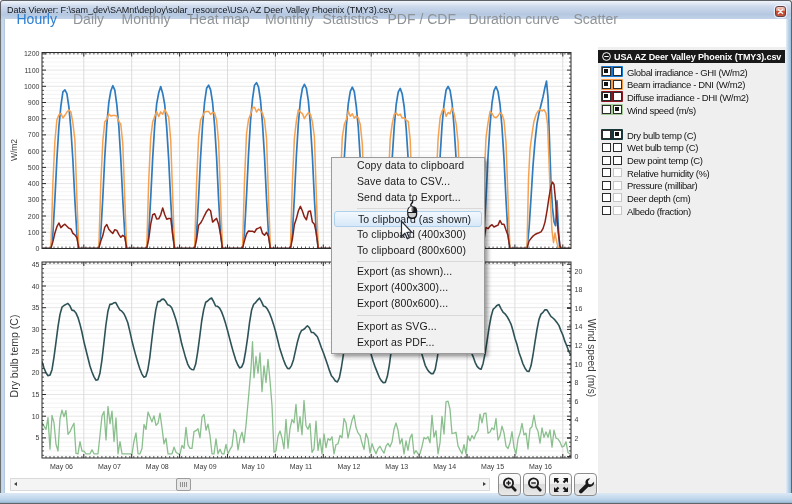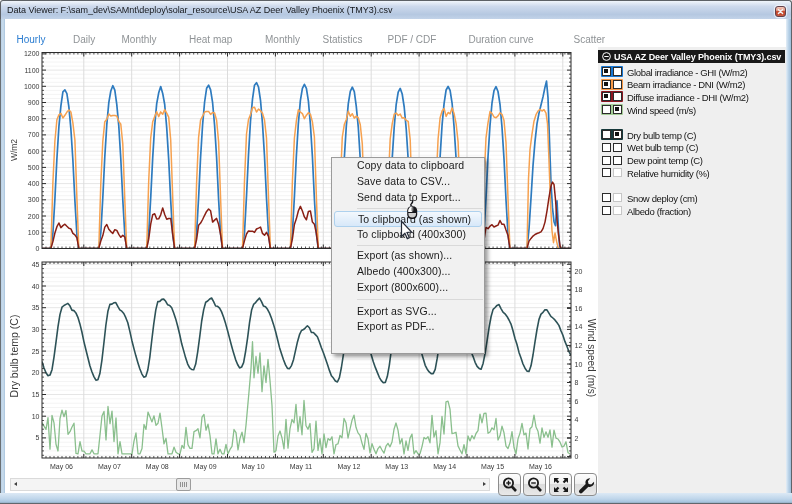--- a/index.html
+++ b/index.html
@@ -14,21 +14,21 @@
 #frame-right { position:absolute; right:0; top:19px; width:6px; bottom:0;
   background:linear-gradient(90deg,#e4eef7 0%,#bcd4e9 40%,#9fbfda 80%,#5d6166 92%); }
 #frame-bottom { position:absolute; left:0; bottom:0; width:792px; height:11px;
   background:linear-gradient(#dce9f5 0%, #bed5ea 55%, #a3c2dc 85%, #5d6166 96%); }
 #title { position:absolute; left:7px; top:4.5px; font-size:9px; letter-spacing:-0.02px; color:#14171b; }
 #closebtn { position:absolute; left:774.5px; top:5.5px; width:11px; height:11px;
   border-radius:3px; border:1px solid #63404a;
   background:linear-gradient(#f6cabc 0%,#e2917c 40%,#c94f33 50%,#c0472c 80%,#cd6248 100%);
   box-shadow:0 0 0 1.2px rgba(255,255,255,.6); text-align:center; }
 
-.tab { position:absolute; top:34px; font-size:10px; color:#8f9396; }
+.tab { position:absolute; top:11px; font-size:14px; color:#8f9396; }
 .tab.sel { color:#2b7dd1; }
 
 #chartpanel { position:absolute; left:5px; top:47px; width:593px; bottom:11px; background:#fff; }
 #sidebar { position:absolute; left:598px; top:47px; width:188px; bottom:11px; background:#efefef; }
 #sbheader { position:absolute; left:598px; top:50px; width:187px; height:13px; background:#191919;
   color:#fff; font-size:9px; font-weight:bold; letter-spacing:-0.1px; line-height:13px; z-index:5; white-space:nowrap; }
 .srow { position:absolute; left:0; width:188px; height:12px; white-space:nowrap; }
 .pill { position:absolute; left:3px; top:0; width:22px; height:11px; border-radius:1px; }
 .cb { position:absolute; top:1px; width:9px; height:9px; background:#fff; border:1.4px solid #333; }
 .ck { position:absolute; left:1.1px; top:1.1px; width:4px; height:4px; background:#111; }
@@ -1097,26 +1097,33 @@
         </span>
         <span class="stext">Wet bulb temp (C)</span>
       </div>
 <div class="srow" style="top:167.2px">
         <span class="pill" style="">
           <span class="cb" style="left:1px;border-color:#2b2b2b"></span>
           <span class="cb" style="left:12px;border-color:#c6c6c6"></span>
         </span>
         <span class="stext">Relative humidity (%)</span>
       </div>
+<div class="srow" style="top:179.8px">
+        <span class="pill" style="">
+          <span class="cb" style="left:1px;border-color:#2b2b2b"></span>
+          <span class="cb" style="left:12px;border-color:#c6c6c6"></span>
+        </span>
+        <span class="stext">Pressure (millibar)</span>
+      </div>
 <div class="srow" style="top:192.4px">
         <span class="pill" style="">
           <span class="cb" style="left:1px;border-color:#2b2b2b"></span>
           <span class="cb" style="left:12px;border-color:#c6c6c6"></span>
         </span>
-        <span class="stext">Snow deploy (cm)</span>
+        <span class="stext">Deer depth (cm)</span>
       </div>
 <div class="srow" style="top:205.0px">
         <span class="pill" style="">
           <span class="cb" style="left:1px;border-color:#2b2b2b"></span>
           <span class="cb" style="left:12px;border-color:#c6c6c6"></span>
         </span>
         <span class="stext">Albedo (fraction)</span>
       </div>
   </div>
   <div id="hscroll">
@@ -1154,23 +1161,24 @@
         <path d="M13.2 2.2 a4.3 4.3 0 0 0 -4.5 5.8 L2.6 14.1 a1.9 1.9 0 0 0 2.7 2.7 L11.4 10.7 a4.3 4.3 0 0 0 5.6-4.9 l-2.8 2.8 -2.6-0.7 -0.7-2.6z" fill="#1a1a1a"></path>
       </svg>
   </div>
   <div id="menu">
   <div class="mitem">Copy data to clipboard</div>
 <div class="mitem">Save data to CSV...</div>
 <div class="mitem">Send data to Export...</div>
 <div class="msep"></div>
 <div class="mitem hl">To clipboard (as shown)</div>
 <div class="mitem">To clipboard (400x300)</div>
+<div class="mitem">To clipboard (800x600)</div>
 <div class="msep"></div>
 <div class="mitem">Export (as shown)...</div>
-<div class="mitem">Albedo (400x300)...</div>
+<div class="mitem">Export (400x300)...</div>
 <div class="mitem">Export (800x600)...</div>
 <div class="msep2"></div>
 <div class="mitem">Export as SVG...</div>
 <div class="mitem">Export as PDF...</div>
   </div>
   <svg width="40" height="45" viewBox="0 0 40 45" style="position:absolute;left:396px;top:198px;z-index:40">
     <path d="M16.4 8.6 q-2.8-1.4-0.8-3.2 q2-1.8 0.2-3.4" fill="none" stroke="#15151a" stroke-width="1.4"></path>
     <rect x="11.2" y="8.3" width="10" height="12.6" rx="4.3" fill="#17171c"></rect>
     <path d="M12.2 14 v-1.2 a4 4.3 0 0 1 4-4.3 l0 5.5 z" fill="#fafafa"></path>
     <rect x="15.5" y="9" width="1.9" height="4.4" rx="0.9" fill="#777"></rect>

